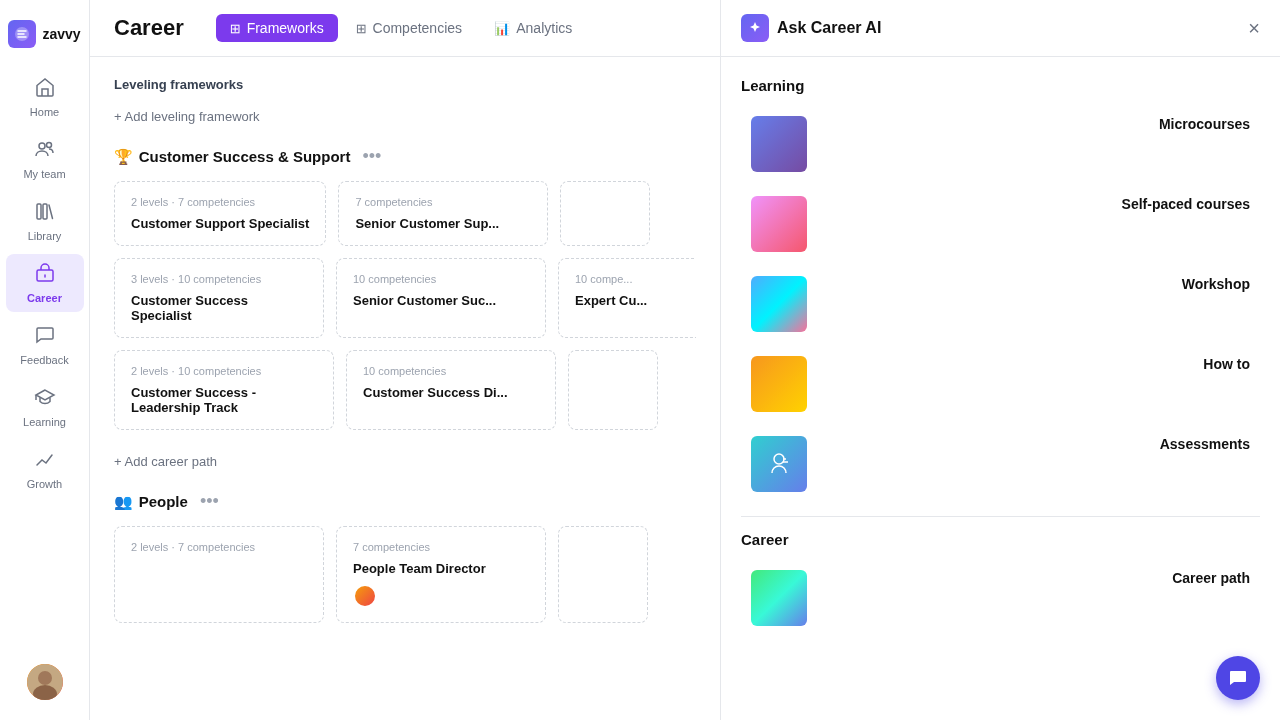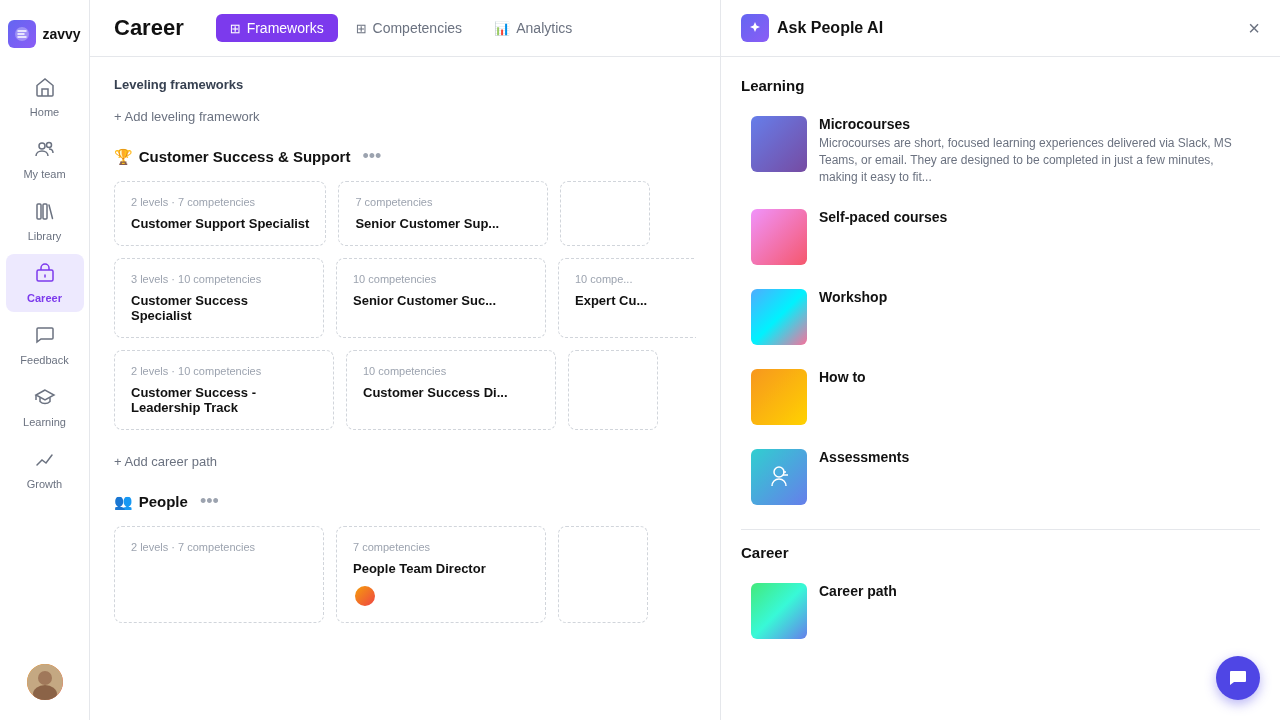--- a/index.html
+++ b/index.html
@@ -290,20 +290,21 @@
 
     .ai-item {
       display: flex;
       align-items: flex-start;
       gap: 12px;
       padding: 10px;
       border-radius: 8px;
       cursor: pointer;
       margin-bottom: 4px;
       transition: background 0.15s;
+      text-align: right;
     }
     .ai-item-thumb {
       width: 56px;
       height: 56px;
       border-radius: 6px;
       flex-shrink: 0;
       overflow: hidden;
     }
     .ai-item-thumb-microcourses {
       background: linear-gradient(135deg, #667eea, #764ba2);
@@ -565,34 +566,33 @@
 </div>
 
 <aside class="ai-panel">
   <div class="ai-panel-header">
     <div class="ai-panel-title">
       <div class="ai-icon">
         <svg width="16" height="16" viewBox="0 0 16 16" fill="none">
           <path d="M8 2l1.5 3.5L13 7l-3.5 1.5L8 12l-1.5-3.5L3 7l3.5-1.5z" fill="white"></path>
         </svg>
       </div>
-      <span>Ask People AI</span>
+      <span>Ask Career AI</span>
     </div>
     <button class="close-btn">×</button>
   </div>
 
   <div class="ai-panel-content">
 
     <div class="ai-section-title">Learning</div>
 
     <div class="ai-item">
       <div class="ai-item-thumb ai-item-thumb-microcourses"></div>
       <div class="ai-item-body">
         <div class="ai-item-title">Microcourses</div>
-        <div class="ai-item-desc">Microcourses are short, focused learning experiences delivered via Slack, MS Teams, or email. They are designed to be completed in just a few minutes, making it easy to fit...</div>
       </div>
     </div>
 
     <div class="ai-item">
       <div class="ai-item-thumb ai-item-thumb-selfpaced"></div>
       <div class="ai-item-body">
         <div class="ai-item-title">Self-paced courses</div>
       </div>
     </div>
 

